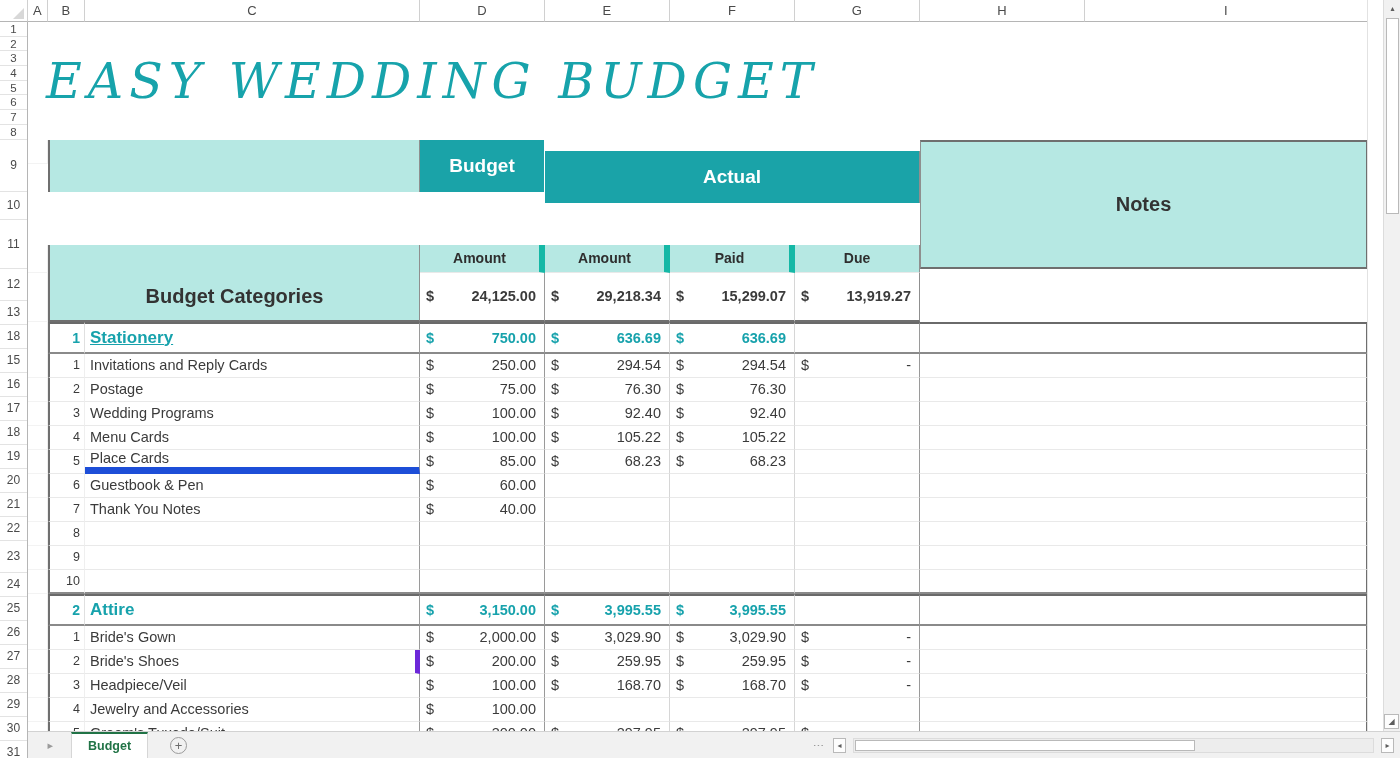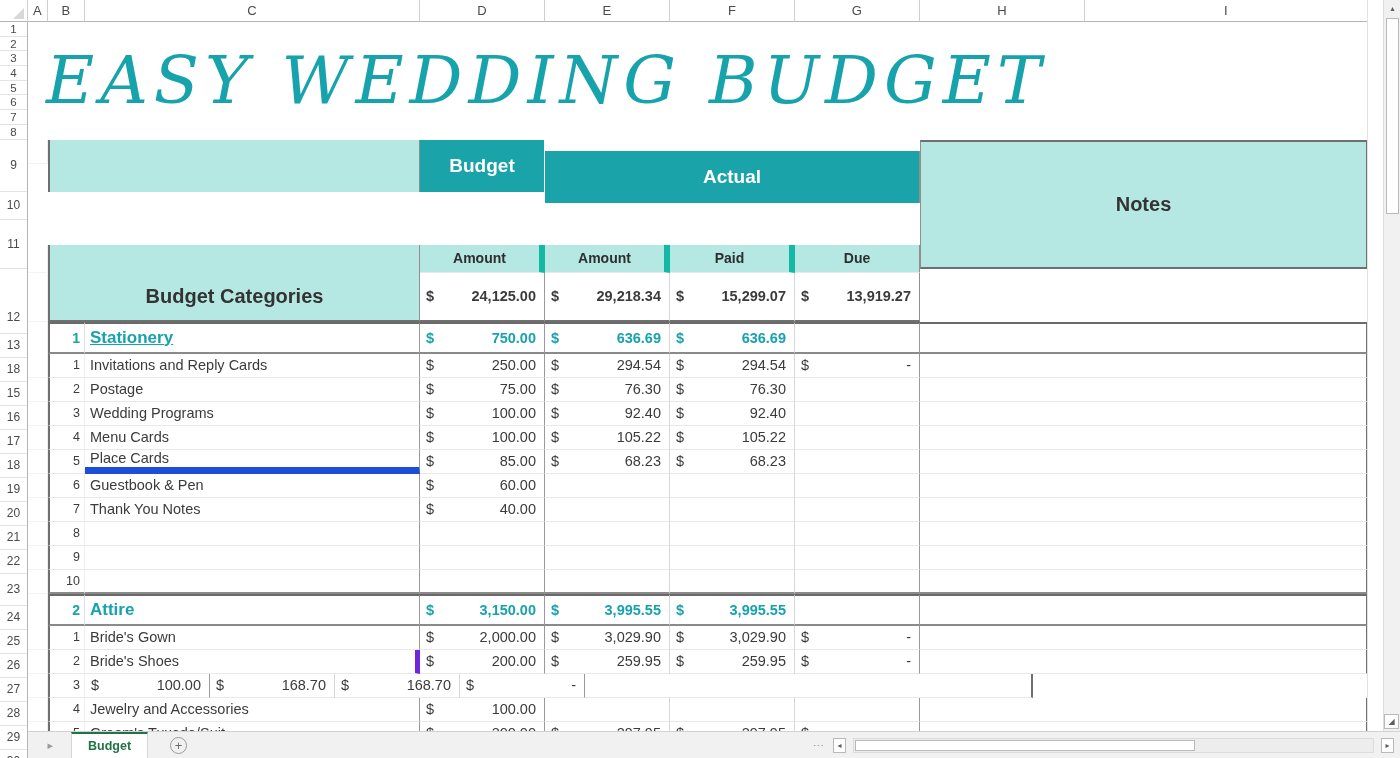--- a/index.html
+++ b/index.html
@@ -121,21 +121,21 @@
   
   .titlewrap{
     position:absolute;
     left: 0px; top: 0px;
     width: 1330px; height: 118px;
     display:flex; align-items:center;
     pointer-events:none;
   }
   .bigtitle{
     font-family: "DejaVu Serif", serif;
-    font-size: 66px;
+    font-size: 49px;
     color: #17a3ab;
     letter-spacing: 6px;
     font-style: italic;
     white-space: nowrap;
     padding-left: 18px;
     line-height: 1;
   }
 
   
   .money { position: relative; justify-content: flex-end; padding-right: 8px; }
@@ -264,21 +264,21 @@
       <div class="rh tiny">2</div>
       <div class="rh tiny">3</div>
       <div class="rh tiny">4</div>
       <div class="rh tiny">5</div>
       <div class="rh tiny">6</div>
       <div class="rh tiny">7</div>
       <div class="rh tiny">8</div>
       <div class="rh" style="height: 52px;">9</div>
       <div class="rh" style="height: 28px;">10</div>
       <div class="rh" style="height: 49px;">11</div>
-      <div class="rh" style="height: 32px; margin-top: 33px;">12</div>
+      <div class="rh" style="height: 32px;">12</div>
       <div class="rh">13</div>
       <div class="rh">18</div>
       <div class="rh">15</div>
       <div class="rh">16</div>
       <div class="rh">17</div>
       <div class="rh">18</div>
       <div class="rh">19</div>
       <div class="rh">20</div>
       <div class="rh">21</div>
       <div class="rh">22</div>
@@ -597,20 +597,21 @@
           </div>
           <div class="cell cG money" style="border-bottom:1px solid #e9e9e9;border-right:1px solid #9a9a9a;">
             <span class="dol">$</span>
             <span>-</span>
           </div>
           <div class="cell" style="width:448px;border-bottom:1px solid #e9e9e9;border-right:2px solid #6f6f6f;"></div>
         </div>
         <div class="srow">
           <div class="cell cA blank"></div>
           <div class="cell cB" style="border-left:2px solid #6f6f6f;border-right:1px solid #efefef;border-bottom:1px solid #e9e9e9;">3</div>
+          <div class="cell cC" style="border-right:1px solid #9a9a9a;border-bottom:1px solid #e9e9e9;">Headpiece/Veil</div>
           <div class="cell cD money" style="border-bottom:1px solid #e9e9e9;border-right:1px solid #9a9a9a;">
             <span class="dol">$</span>
             <span>100.00</span>
           </div>
           <div class="cell cE money" style="border-bottom:1px solid #e9e9e9;">
             <span class="dol">$</span>
             <span>168.70</span>
           </div>
           <div class="cell cF money" style="border-bottom:1px solid #e9e9e9;">
             <span class="dol">$</span>

